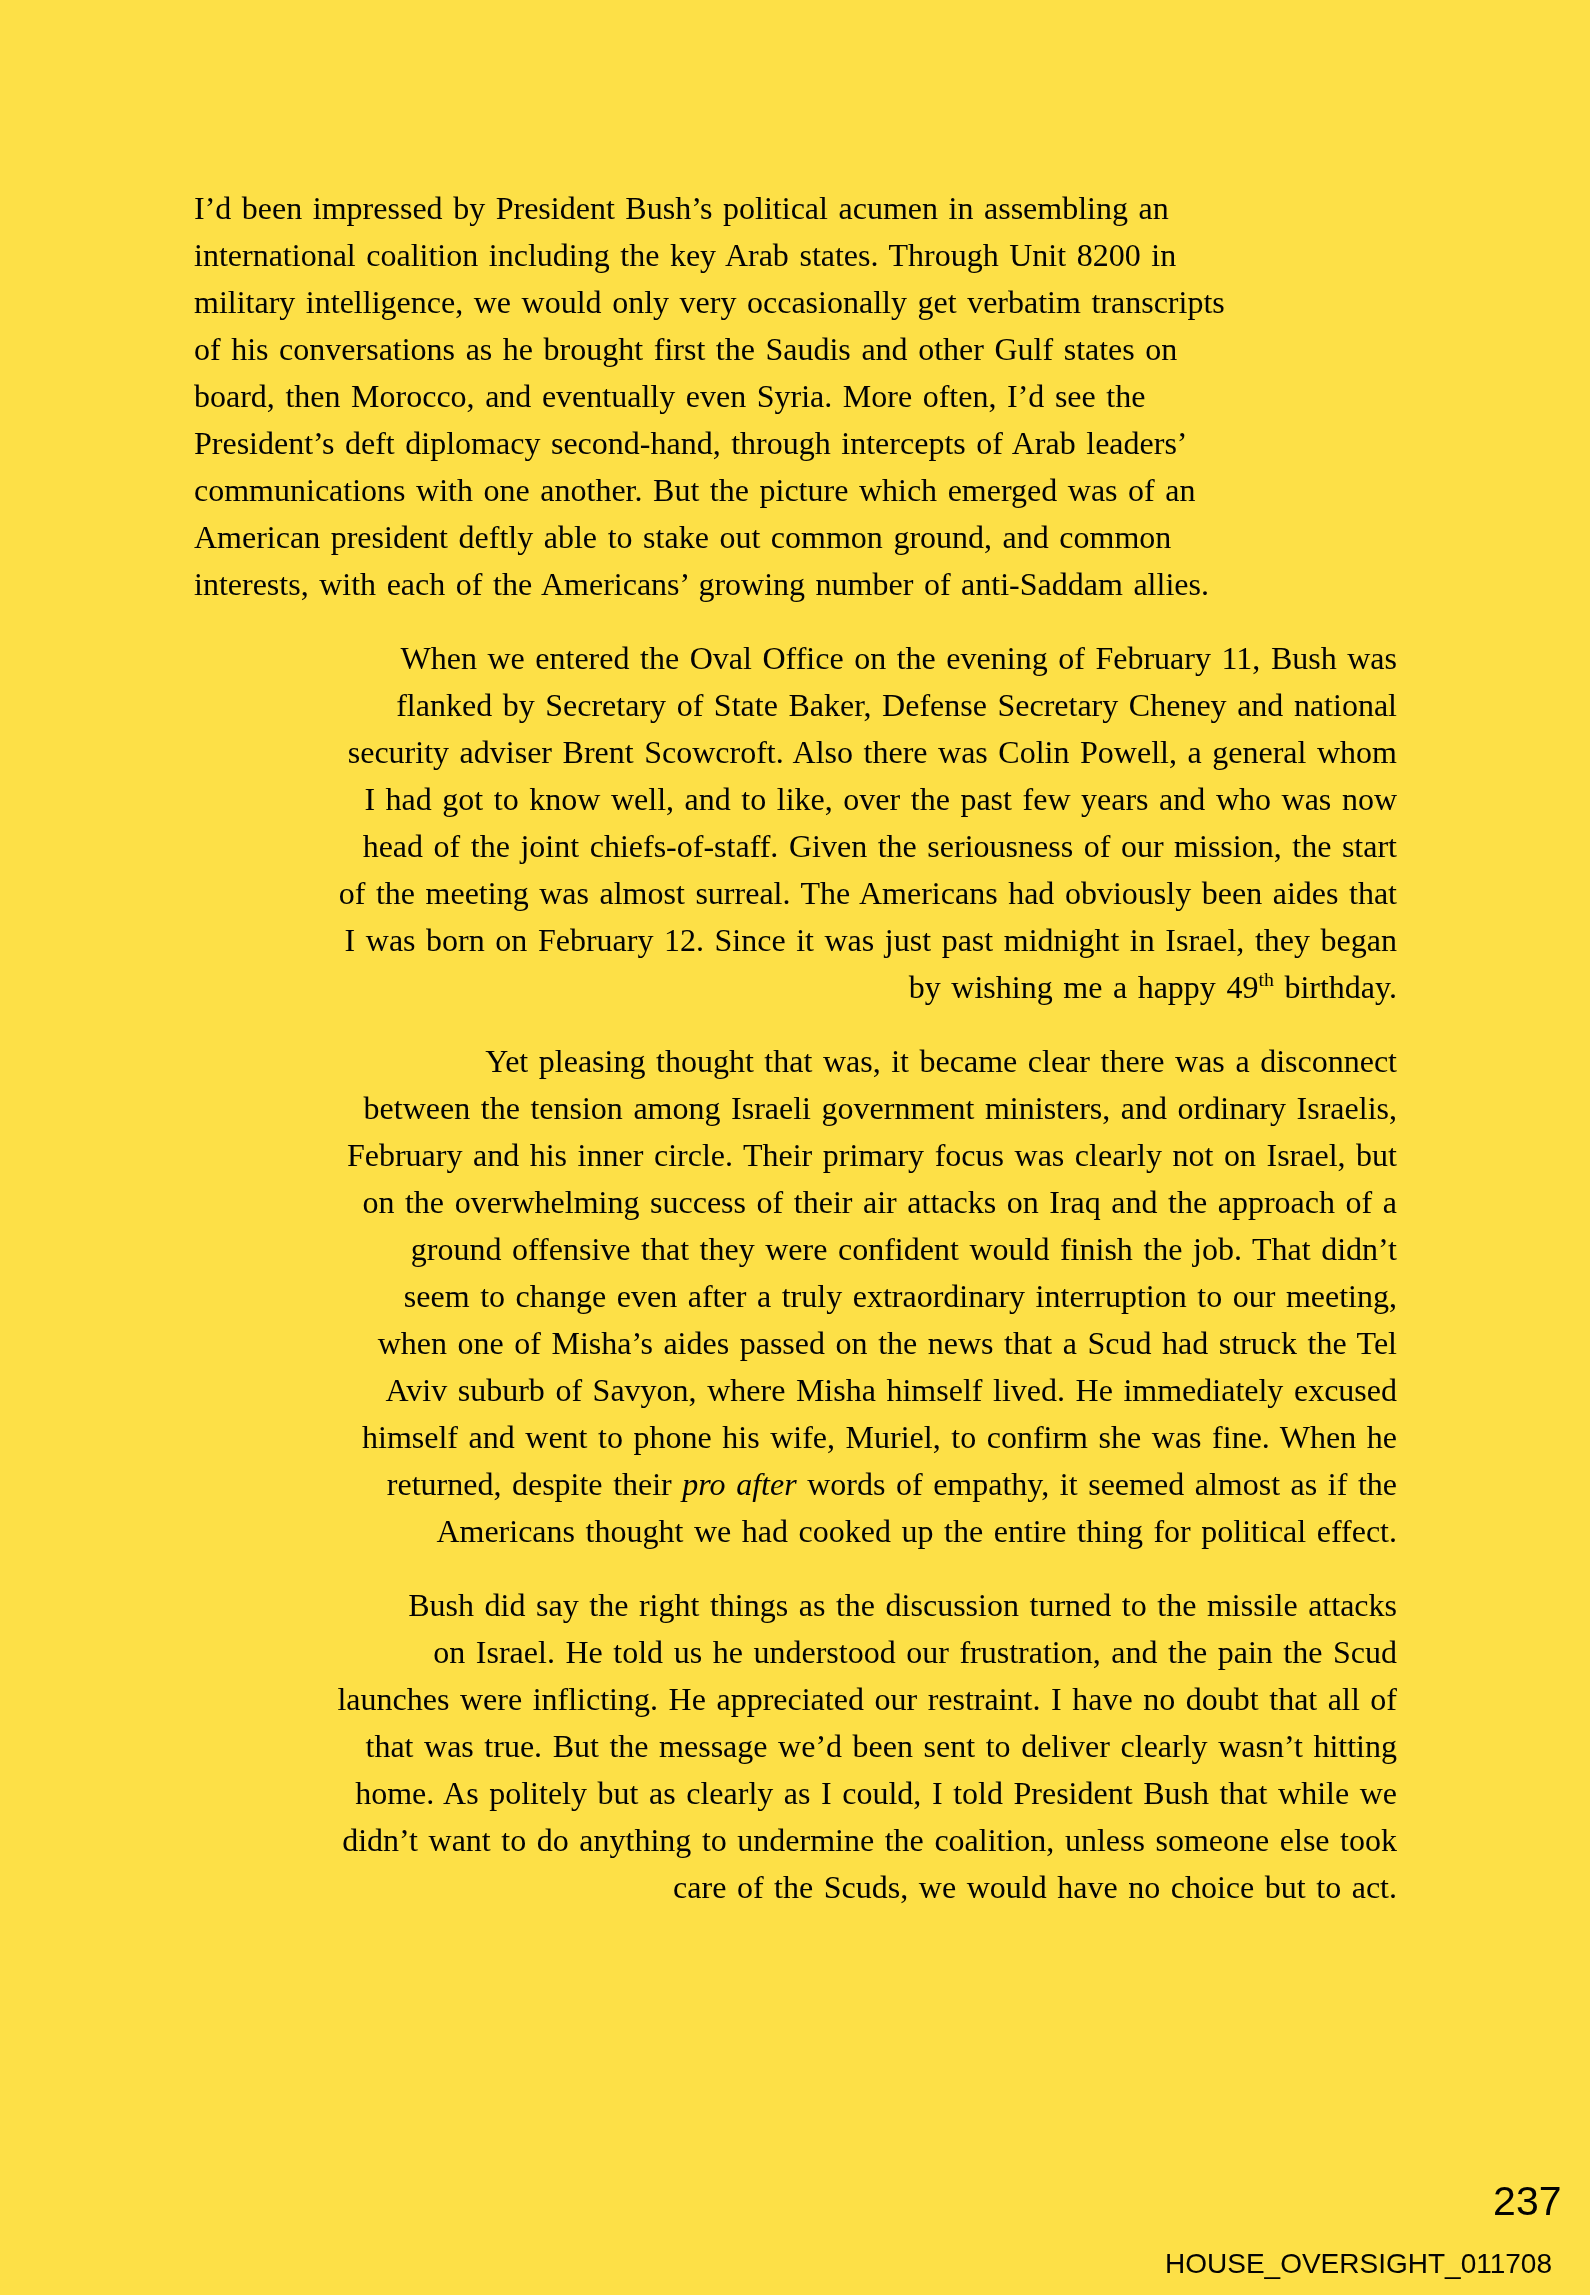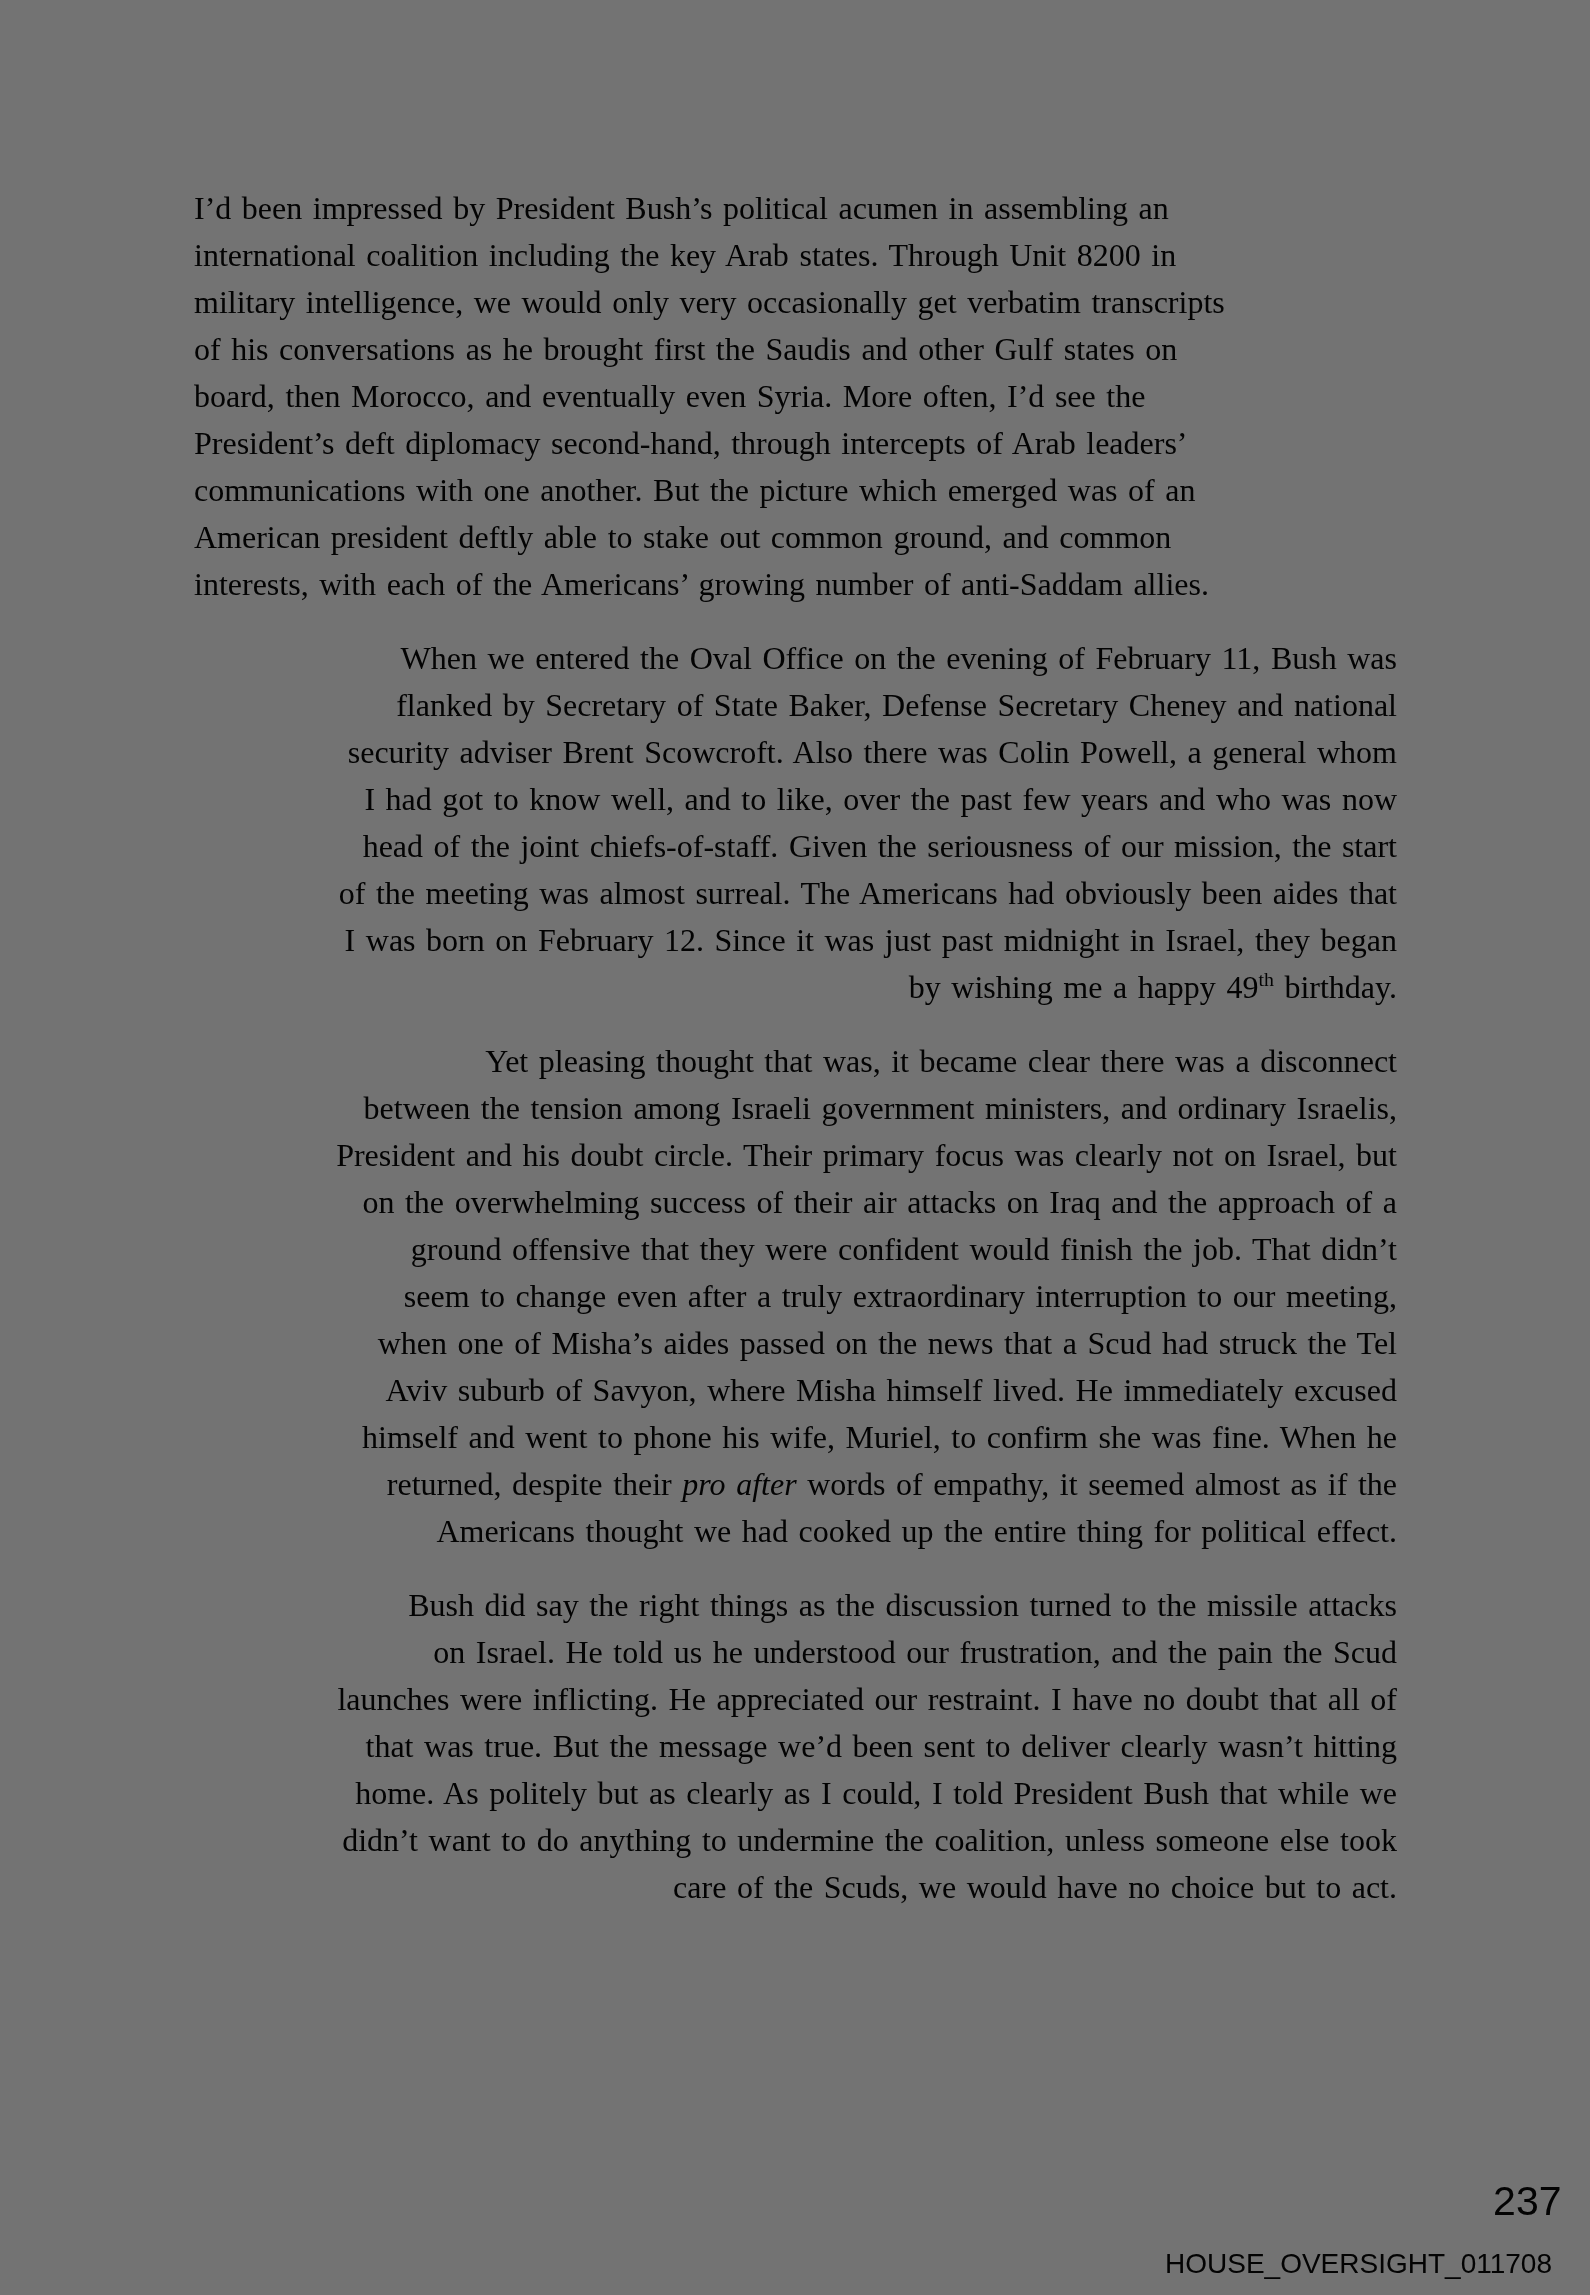--- a/index.html
+++ b/index.html
@@ -1,20 +1,20 @@
 <!DOCTYPE html>
 <html style="font-size:10.3px"><head>
 <meta charset="utf-8">
 <style>
   html, body { margin: 0; padding: 0; background: #ffffff; }
   .page {
     position: relative;
     width: 1591px;
     height: 2295px;
-    background: #737373;
+    background: #fde047;
     color: #030303;
     font-family: "Liberation Serif", serif;
     overflow: hidden;
   }
   .text-block {
     position: absolute;
     left: 194px;
     top: 185px;
     width: 1203px;
     font-size: 32px;
@@ -69,21 +69,21 @@
         <div class="line"><span>security adviser Brent Scowcroft. Also there was Colin Powell, a general whom</span></div>
         <div class="line"><span>I had got to know well, and to like, over the past few years and who was now</span></div>
         <div class="line"><span>head of the joint chiefs-of-staff. Given the seriousness of our mission, the start</span></div>
         <div class="line"><span>of the meeting was almost surreal. The Americans had obviously been aides that</span></div>
         <div class="line"><span>I was born on February 12. Since it was just past midnight in Israel, they began</span></div>
         <div class="line"><span>by wishing me a happy 49</span><span class="sup">th</span><span> birthday.</span></div>
       </div>
       <div class="para indent">
         <div class="line"><span>Yet pleasing thought that was, it became clear there was a disconnect</span></div>
         <div class="line"><span>between the tension among Israeli government ministers, and ordinary Israelis,</span></div>
-        <div class="line"><span>President and his doubt circle. Their primary focus was clearly not on Israel, but</span></div>
+        <div class="line"><span>February and his inner circle. Their primary focus was clearly not on Israel, but</span></div>
         <div class="line"><span>on the overwhelming success of their air attacks on Iraq and the approach of a</span></div>
         <div class="line"><span>ground offensive that they were confident would finish the job. That didn’t</span></div>
         <div class="line"><span>seem to change even after a truly extraordinary interruption to our meeting,</span></div>
         <div class="line"><span>when one of Misha’s aides passed on the news that a Scud had struck the Tel</span></div>
         <div class="line"><span>Aviv suburb of Savyon, where Misha himself lived. He immediately excused</span></div>
         <div class="line"><span>himself and went to phone his wife, Muriel, to confirm she was fine. When he</span></div>
         <div class="line"><span>returned, despite their </span><span class="it">pro after</span><span> words of empathy, it seemed almost as if the</span></div>
         <div class="line"><span>Americans thought we had cooked up the entire thing for political effect.</span></div>
       </div>
       <div class="para indent">

